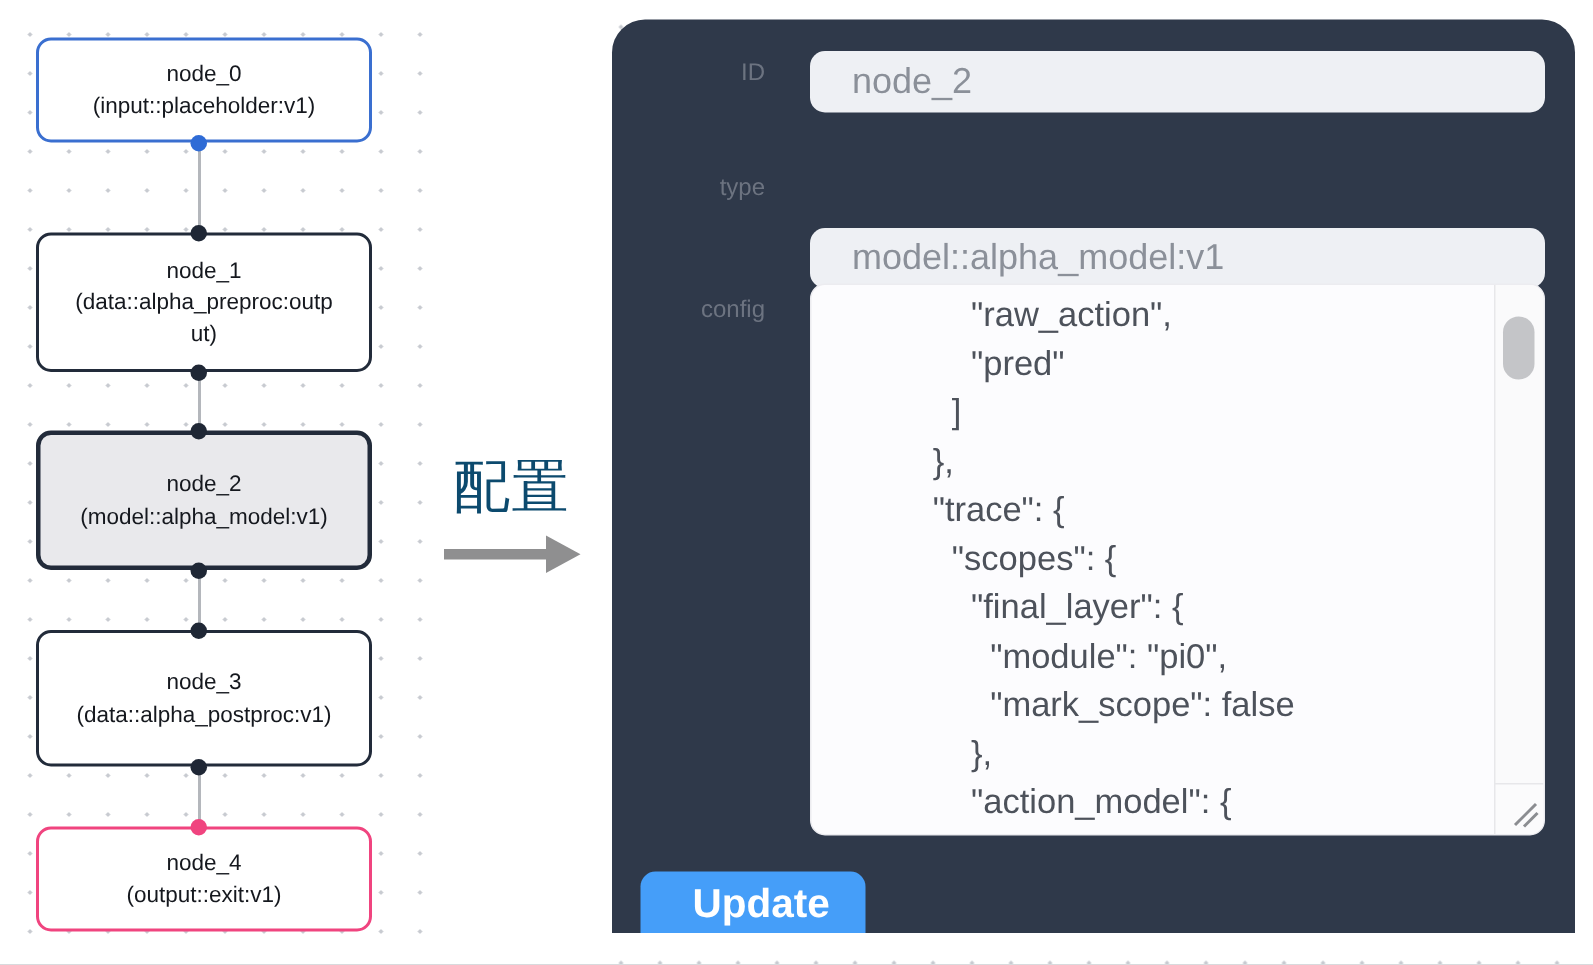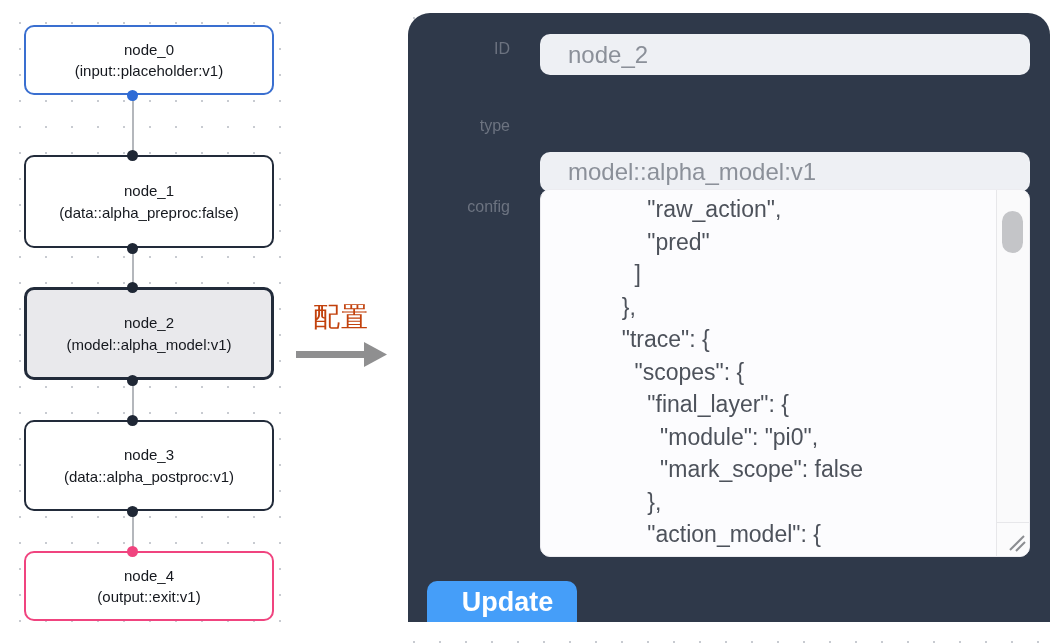--- a/index.html
+++ b/index.html
@@ -10,21 +10,21 @@
   
   .dots{
     background-image:radial-gradient(circle,#c8cbd1 1.3px,transparent 1.5px);
     background-size:26px 26px;
   }
   .flow-canvas{position:absolute;left:0;top:0;width:286px;height:643px;background-position:7px 10px;}
   .panel-canvas{position:absolute;left:392px;top:0;width:670px;height:643px;background-position:9px 5px;}
 
   
   .node{
-    position:absolute;left:24px;width:250px;box-sizing:border-box;
+    position:absolute;left:24px;width:224px;box-sizing:border-box;
     background:#ffffff;border:2px solid #222b3a;border-radius:10px;
     display:flex;flex-direction:column;justify-content:center;align-items:center;
     text-align:center;color:#15181e;font-size:15px;line-height:1.42;
     padding:2px 21px;word-break:break-all;
   }
   .node .node-title{word-break:normal;}
   .n0{top:25px;height:70px;border-color:#3a6fd0;}
   .n1{top:155px;height:93px;}
   .n2{top:287px;height:93px;border-width:3px;background:#e9e9ec;}
   .n3{top:420px;height:91px;}
@@ -37,21 +37,21 @@
   .e3{top:511px;height:40px;}
 
   .port{position:absolute;left:127px;width:11px;height:11px;border-radius:50%;background:#1f2735;}
   .p0{top:90px;background:#2e6bd6;}
   .p1{top:150px;}  .p2{top:243px;}  .p3{top:282px;}
   .p4{top:375px;}  .p5{top:415px;}  .p6{top:506px;}
   .p7{top:546px;background:#f0447f;}
 
   
   .transition{position:absolute;left:290px;top:299px;width:102px;text-align:center;}
-  .transition-label{font-size:27px;color:#c2410c;letter-spacing:1px;}
+  .transition-label{font-size:38px;color:#0c4a6e;letter-spacing:1px;}
   .transition-arrow{margin-top:6px;}
 
   
   .config-panel{
     position:absolute;left:16px;top:13px;width:642px;height:609px;
     background:#2f394a;border-radius:22px 22px 0 0;overflow:hidden;
   }
   .field-label{
     position:absolute;left:0;width:102px;text-align:right;
     color:#6c7380;font-size:16px;
@@ -110,21 +110,21 @@
     <div class="edge e1"></div>
     <div class="edge e2"></div>
     <div class="edge e3"></div>
 
     <div class="node n0">
       <div class="node-title">node_0</div>
       <div class="node-subtitle">(input::placeholder:v1)</div>
     </div>
     <div class="node n1">
       <div class="node-title">node_1</div>
-      <div class="node-subtitle">(data::alpha_preproc:false)</div>
+      <div class="node-subtitle">(data::alpha_preproc:output)</div>
     </div>
     <div class="node n2">
       <div class="node-title">node_2</div>
       <div class="node-subtitle">(model::alpha_model:v1)</div>
     </div>
     <div class="node n3">
       <div class="node-title">node_3</div>
       <div class="node-subtitle">(data::alpha_postproc:v1)</div>
     </div>
     <div class="node n4">

